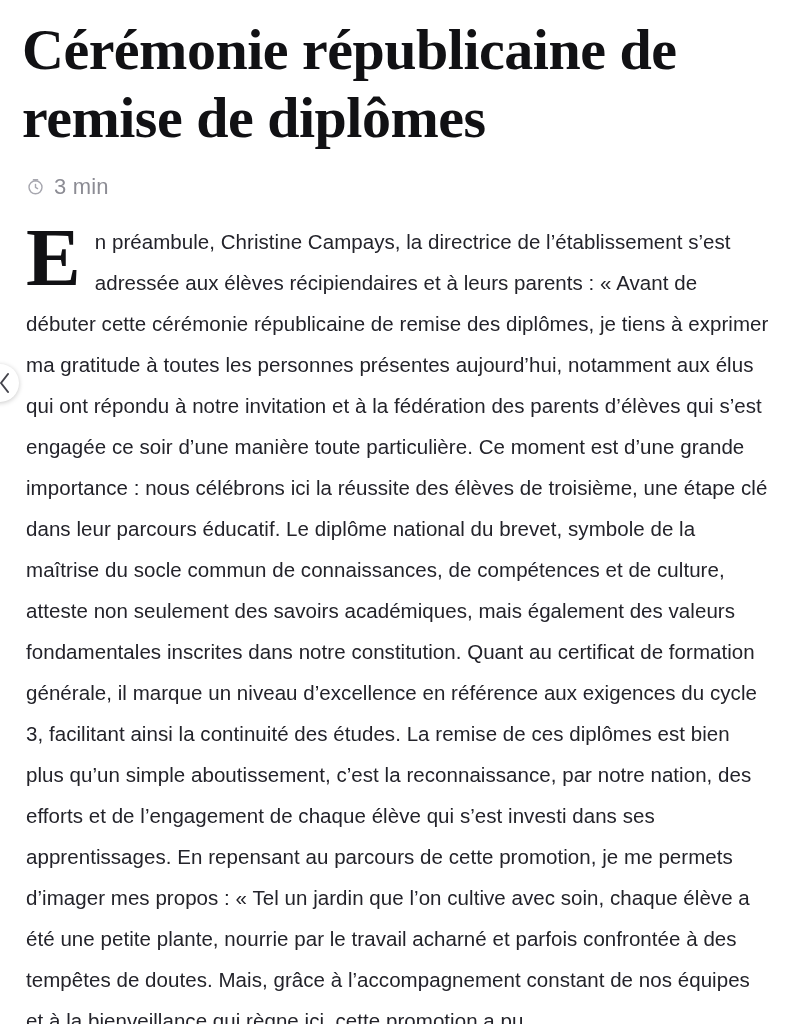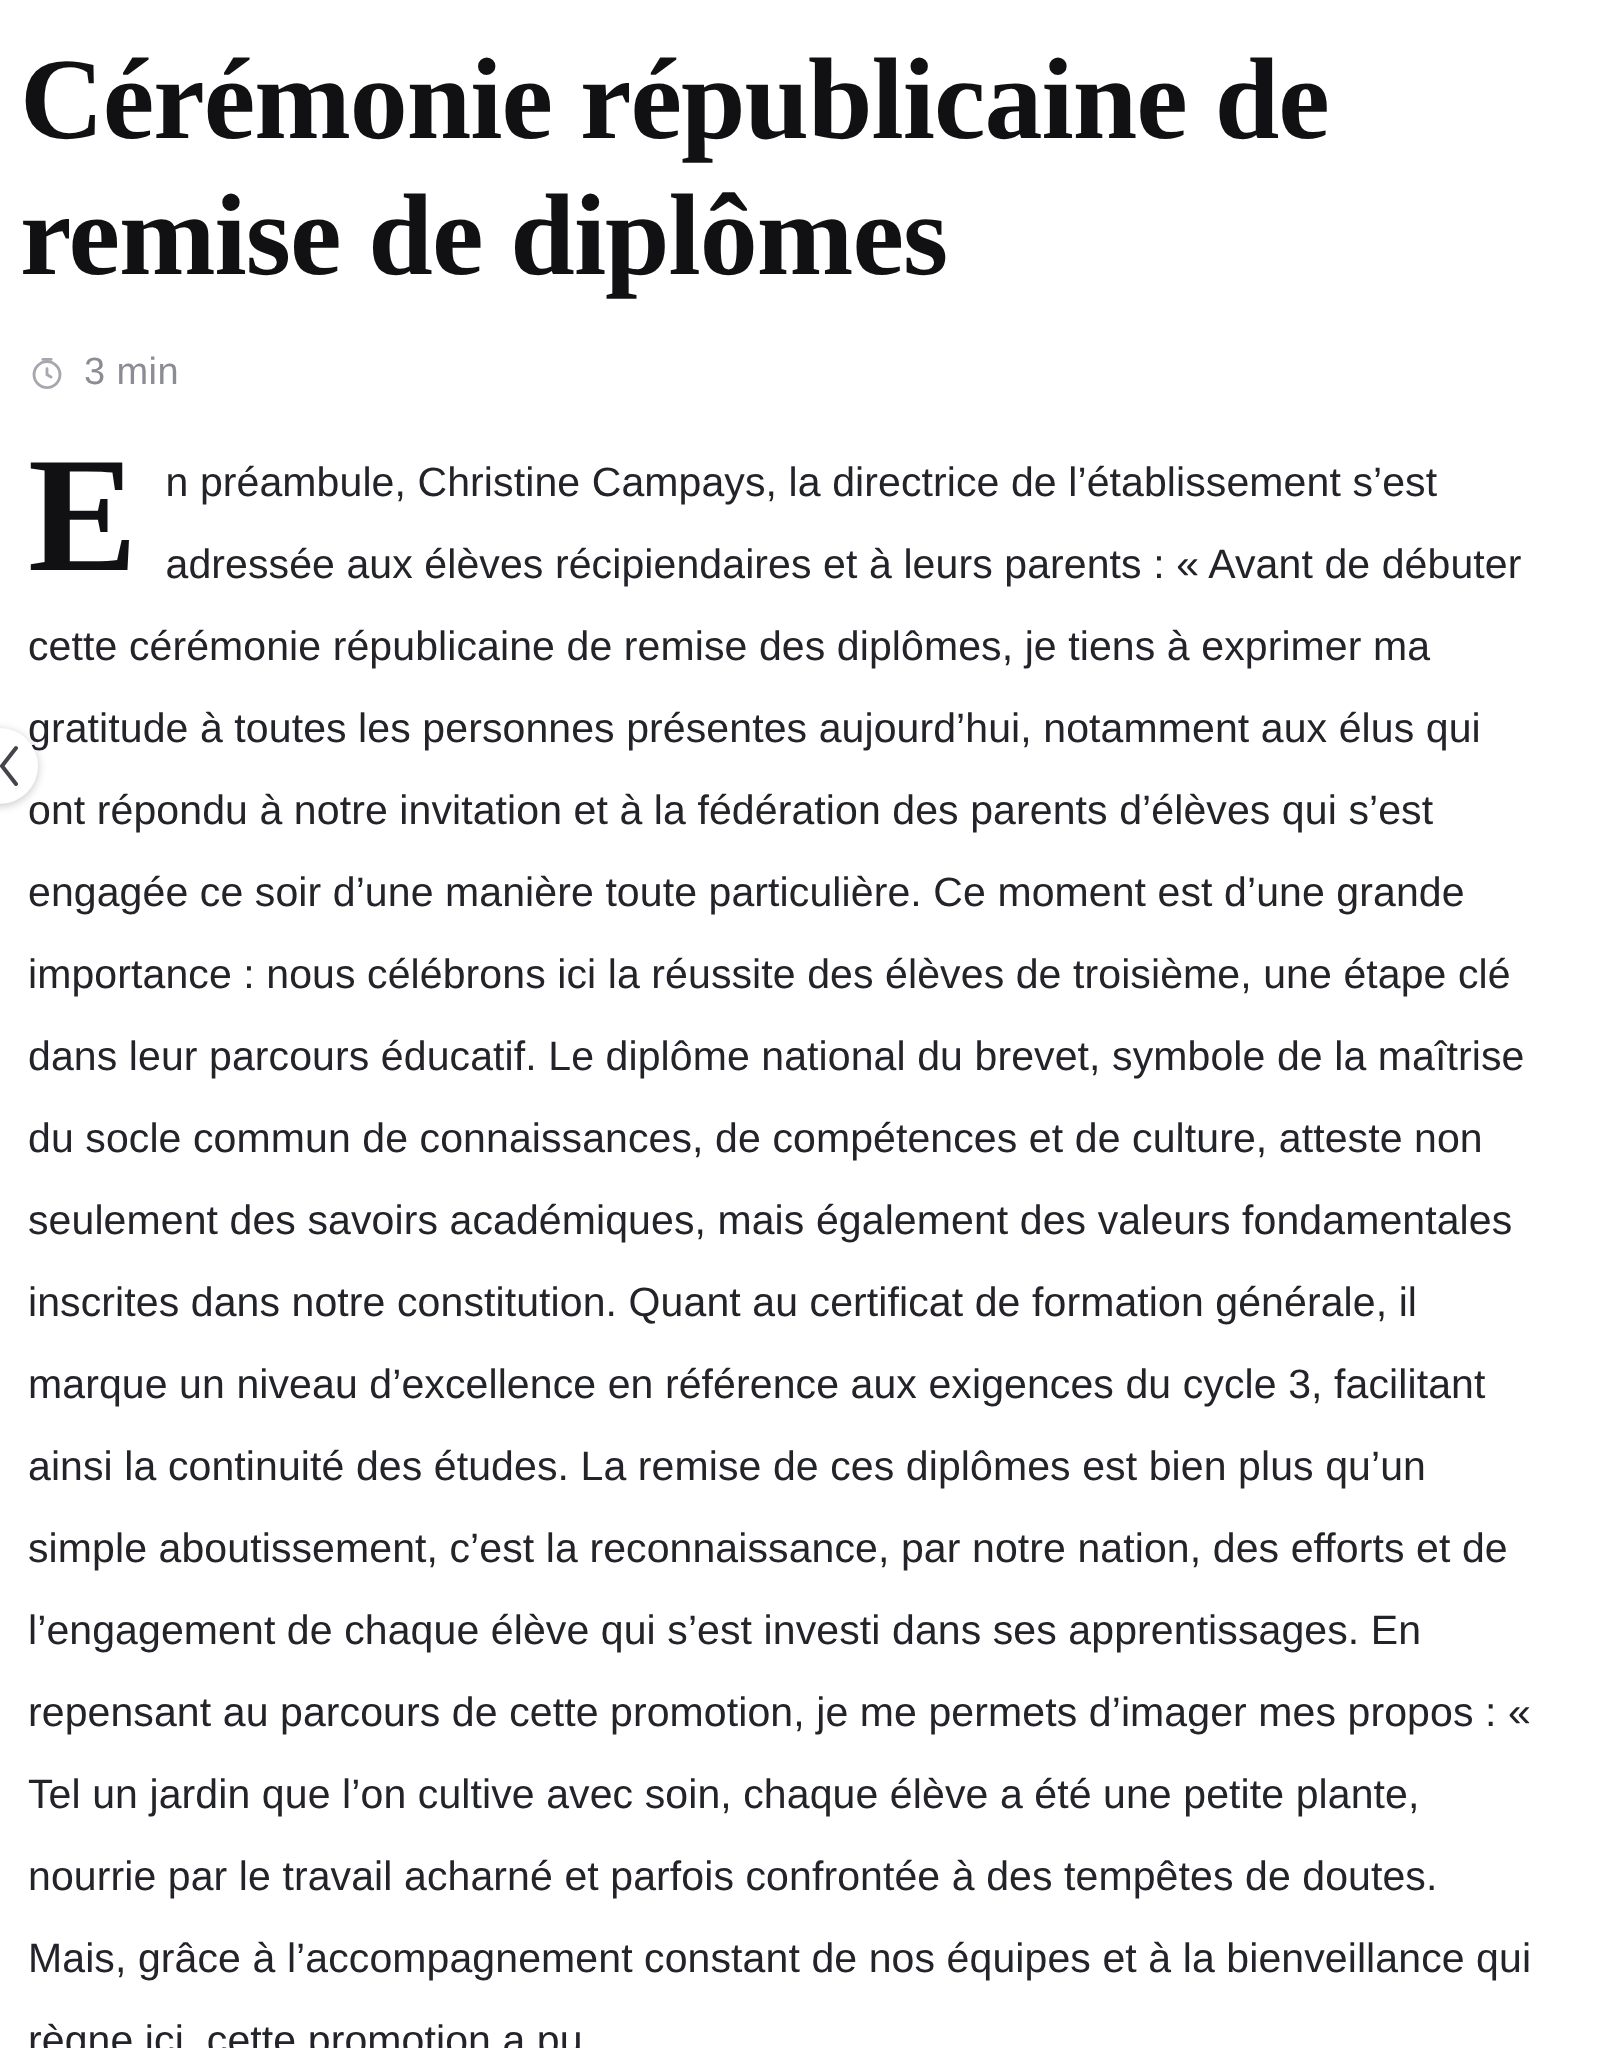--- a/index.html
+++ b/index.html
@@ -12,21 +12,21 @@
     width: 808px;
     height: 1024px;
     overflow: hidden;
     font-family: "Liberation Sans", sans-serif;
     color: #1b1b1f;
     position: relative;
   }
   .page {
     width: 808px;
     height: 1024px;
-    padding: 16px 36px 0 10px;
+    padding: 16px 36px 0 22px;
     position: relative;
   }
   .article-title {
     font-family: "Liberation Serif", serif;
     font-weight: bold;
     font-size: 58px;
     line-height: 1.18;
     letter-spacing: -0.5px;
     margin: 0 0 2px 0;
     color: #111114;
@@ -38,21 +38,21 @@
     margin: 22px 0 22px 4px;
     height: 24px;
   }
   .clock-icon {
     width: 19px;
     height: 19px;
     flex: 0 0 auto;
     display: block;
   }
   .read-time {
-    font-size: 19px;
+    font-size: 22px;
     color: #8c8c94;
     letter-spacing: 0.2px;
   }
   .body-text {
     font-size: 20.5px;
     line-height: 41px;
     color: #23232a;
     text-align: left;
     margin: 0 0 0 4px;
     letter-spacing: 0.05px;

